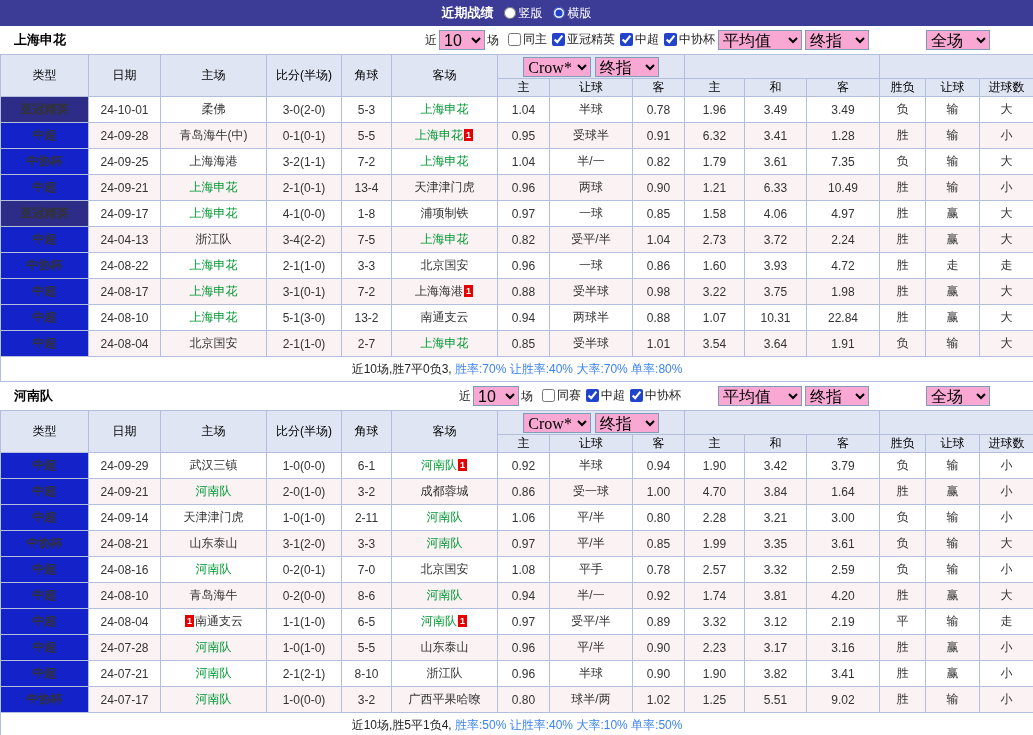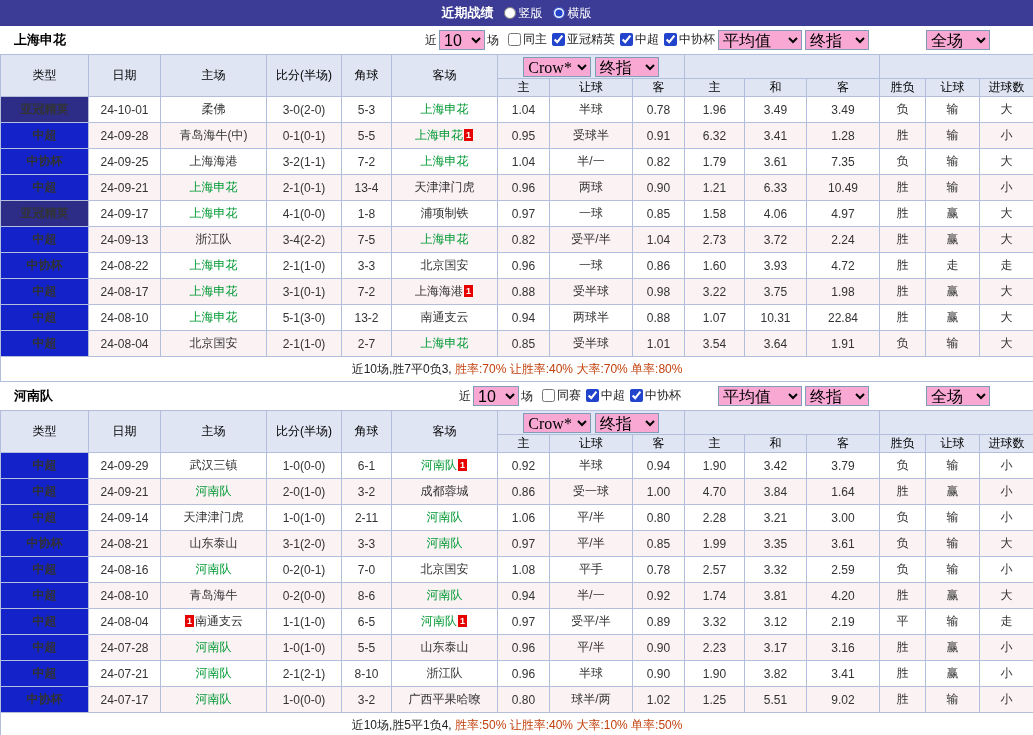--- a/index.html
+++ b/index.html
@@ -33,21 +33,21 @@
   .matches tr.h1 th { height:24px; }
   .matches tr.h2 th { height:18px; }
   .sel-cell { text-align:center; }
   .matches tbody td { height:26px; color:#333; }
   .matches tbody tr:nth-child(even) { background:#fbf2f4; }
   .league-cell { color:#fff; font-weight:bold; }
   .lg-csl { background:#1322c9; }
   .lg-acl { background:#2d2d87; }
   .score { color:#e60000; }
   .green { color:#009933; }
-  .red { color:#c2410c; }
+  .red { color:#3b82f6; }
   .blue { color:#0011cc; }
   .orange { color:#c87d00; }
   .olive { color:#7d9b33; }
   .card { display:inline-block; background:#e60000; color:#fff; font-size:9px; line-height:12px; width:9px; height:12px; vertical-align:1px; margin:0 1px; font-weight:bold; text-align:center; }
   .matches tfoot td { height:25px; background:#fff; }
 </style>
 </head>
 <body>
 
 <div class="page">
@@ -219,21 +219,21 @@
             <td>0.85</td>
             <td>1.58</td>
             <td>4.06</td>
             <td>4.97</td>
             <td class="red">胜</td>
             <td class="red">赢</td>
             <td class="red">大</td>
           </tr>
           <tr>
             <td class="league-cell lg-csl">中超</td>
-            <td>24-09-13</td>
+            <td>24-04-13</td>
             <td><span>浙江队</span></td>
             <td class="score">3-4(2-2)</td>
             <td>7-5</td>
             <td><span class="green">上海申花</span></td>
             <td>0.82</td>
             <td>受平/半</td>
             <td>1.04</td>
             <td>2.73</td>
             <td>3.72</td>
             <td>2.24</td>

